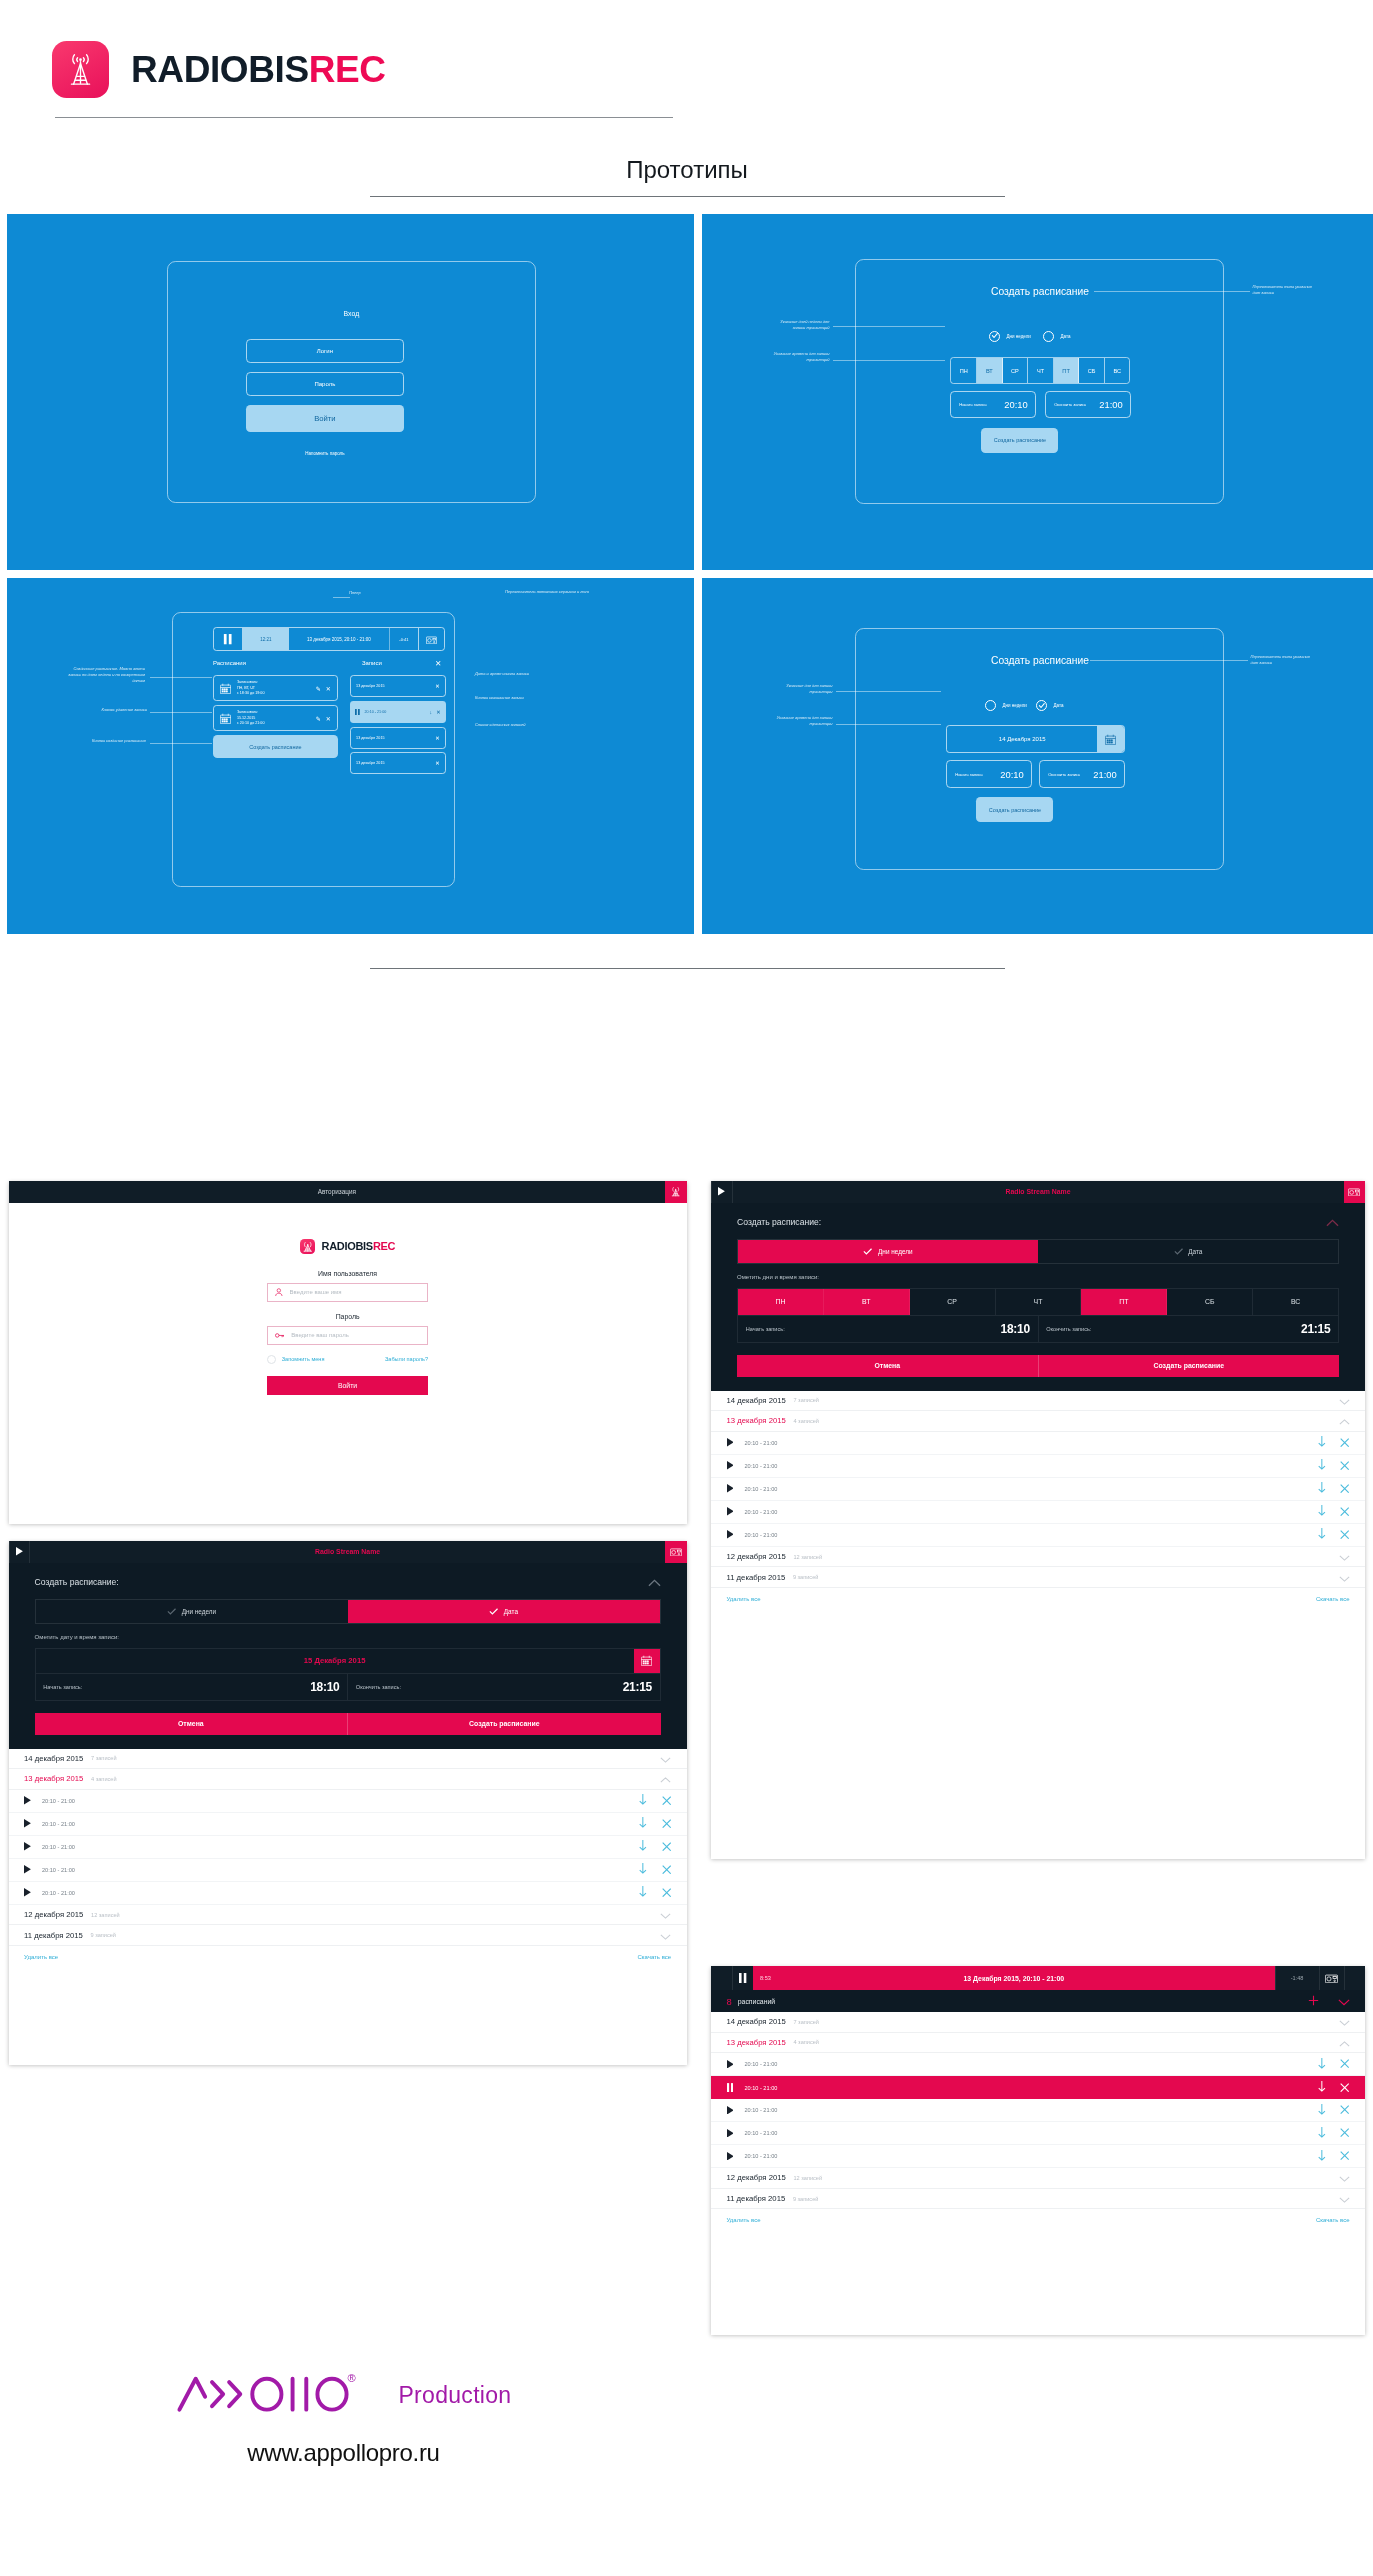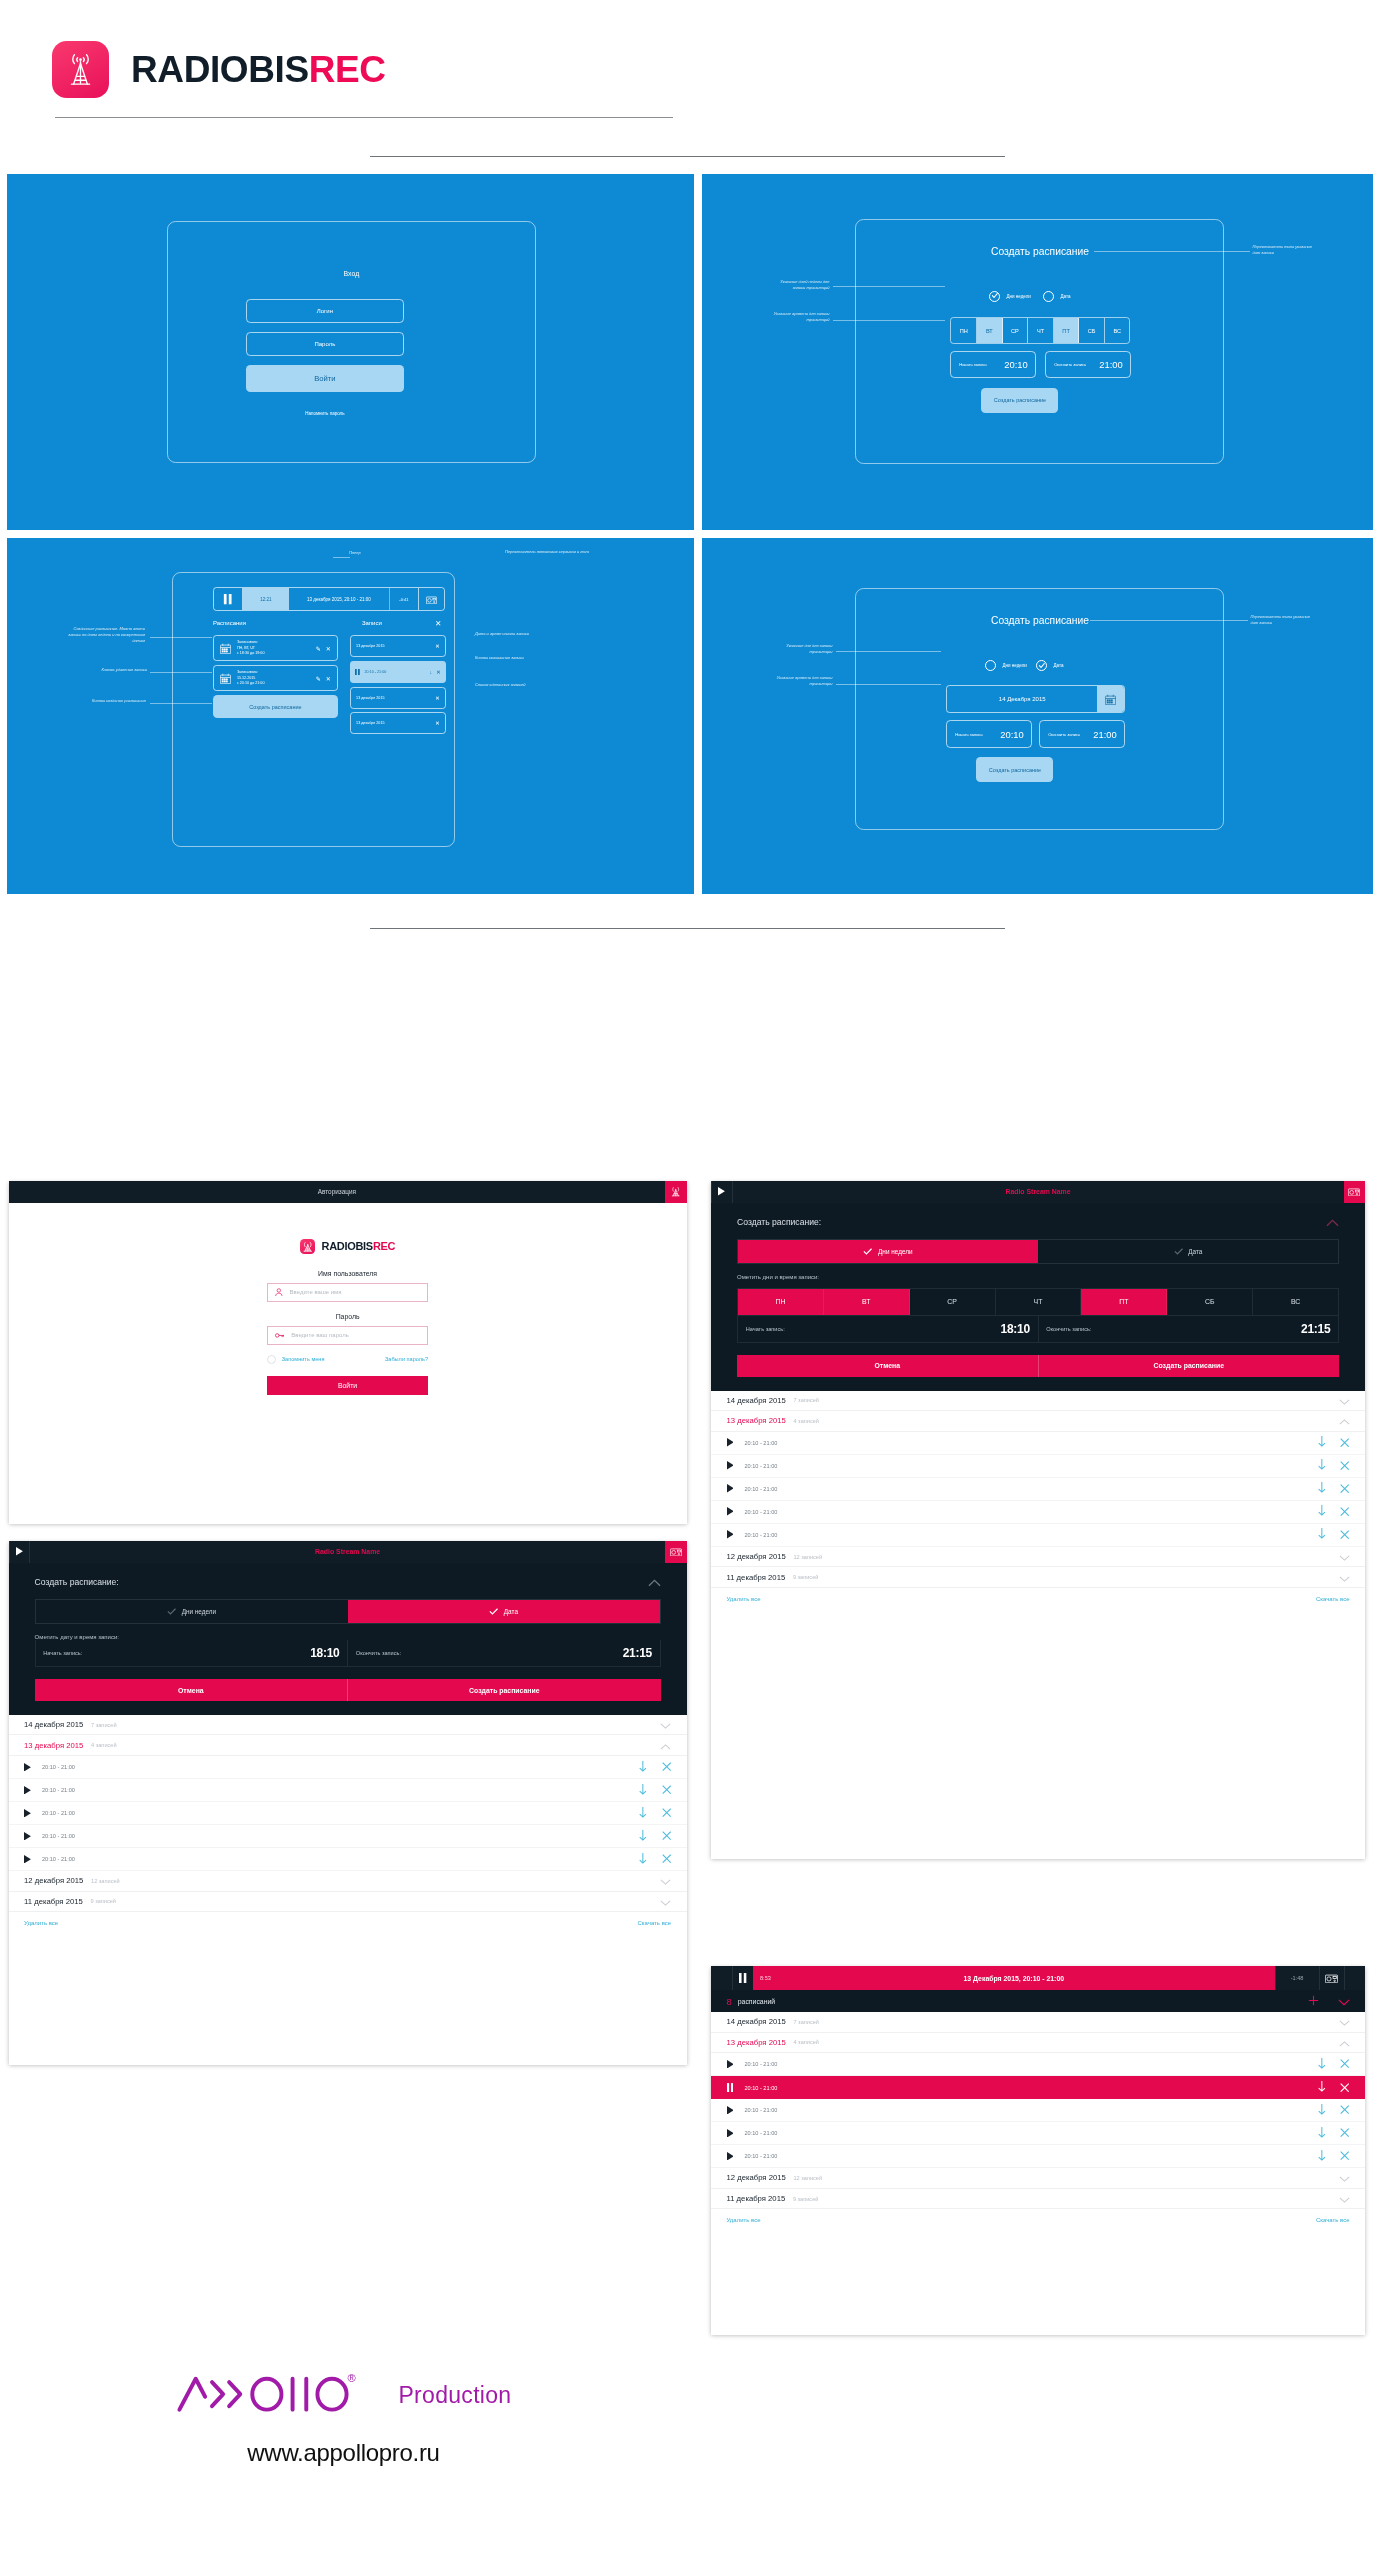--- a/index.html
+++ b/index.html
@@ -202,20 +202,21 @@
           <path d="M22.5 50h21"></path>
         </g>
       </svg>
     </div>
     <div class="brand-word"><span class="a">RADIOBIS</span><span class="b">REC</span></div>
   </div>
   <div class="brand-rule"></div>
 </div>
 
 <div class="section-title-wrap">
+  <div class="section-title">Прототипы</div>
   <div class="section-rule"></div>
 </div>
 
 <div class="proto-grid">
 
   <div class="proto-panel">
     <div class="wf-card" style="left:160px;top:47px;width:369px;height:242px;">
       <div class="wf-title" style="font-size:6.9px;margin-top:48px;">Вход</div>
       <div class="wf-field" style="position:absolute;left:78px;top:77px;width:158px;height:24px;">Логин</div>
       <div class="wf-field" style="position:absolute;left:78px;top:110px;width:158px;height:24px;">Пароль</div>
@@ -697,20 +698,37 @@
       <div class="seg on">
         <svg width="9.4" height="6.9" viewBox="0 0 12 9" fill="none" stroke="#fff" stroke-width="1.6">
             <path d="M1 4.4l3.3 3.4L11 1"></path>
           </svg>
         <span>Дата</span>
       </div>
     </div>
     <div style="padding:0 26px;margin-top:10.3px;">
       <div class="lbl-dim">Ометить дату и время записи:</div>
     </div>
+    <div style="margin:7.7px 26px 0 26px;border:0.9px solid rgba(255,255,255,.08);display:flex;align-items:stretch;height:26px;">
+      <div style="flex:1;display:flex;align-items:center;justify-content:center;color:#e4084f;font-size:7.7px;font-weight:bold;">15 Декабря 2015</div>
+      <div style="width:26px;background:#e4084f;display:flex;align-items:center;justify-content:center;">
+        <svg width="11" height="11" viewBox="0 0 16 16" fill="none" stroke="#fff" stroke-width="1">
+            <rect x=".5" y="3" width="15" height="12.5" rx="1"></rect>
+            <path d="M.5 6.5h15M4 1v3M12 1v3"></path>
+            <g fill="#fff">
+              <rect x="3" y="8.5" width="1.6" height="1.6"></rect>
+              <rect x="6" y="8.5" width="1.6" height="1.6"></rect>
+              <rect x="9" y="8.5" width="1.6" height="1.6"></rect>
+              <rect x="3" y="11.5" width="1.6" height="1.6"></rect>
+              <rect x="6" y="11.5" width="1.6" height="1.6"></rect>
+              <rect x="9" y="11.5" width="1.6" height="1.6"></rect>
+            </g>
+          </svg>
+      </div>
+    </div>
     <div class="time-row" style="margin:0 26px;">
       <div class="time-cell">
         <span class="tl">Начать запись:</span>
         <span class="tv">18:10</span>
       </div>
       <div class="time-cell">
         <span class="tl">Окончить запись:</span>
         <span class="tv">21:15</span>
       </div>
     </div>

